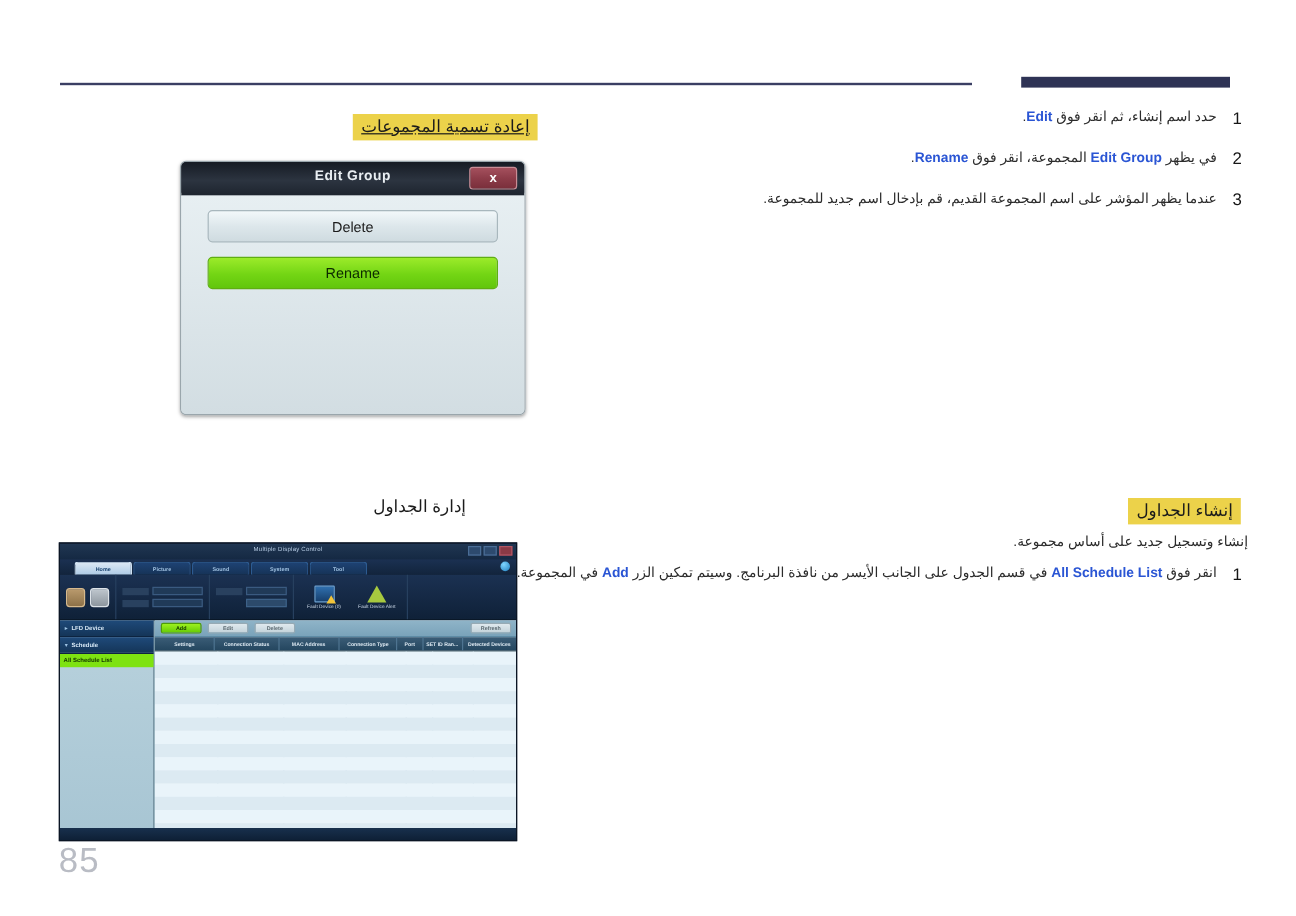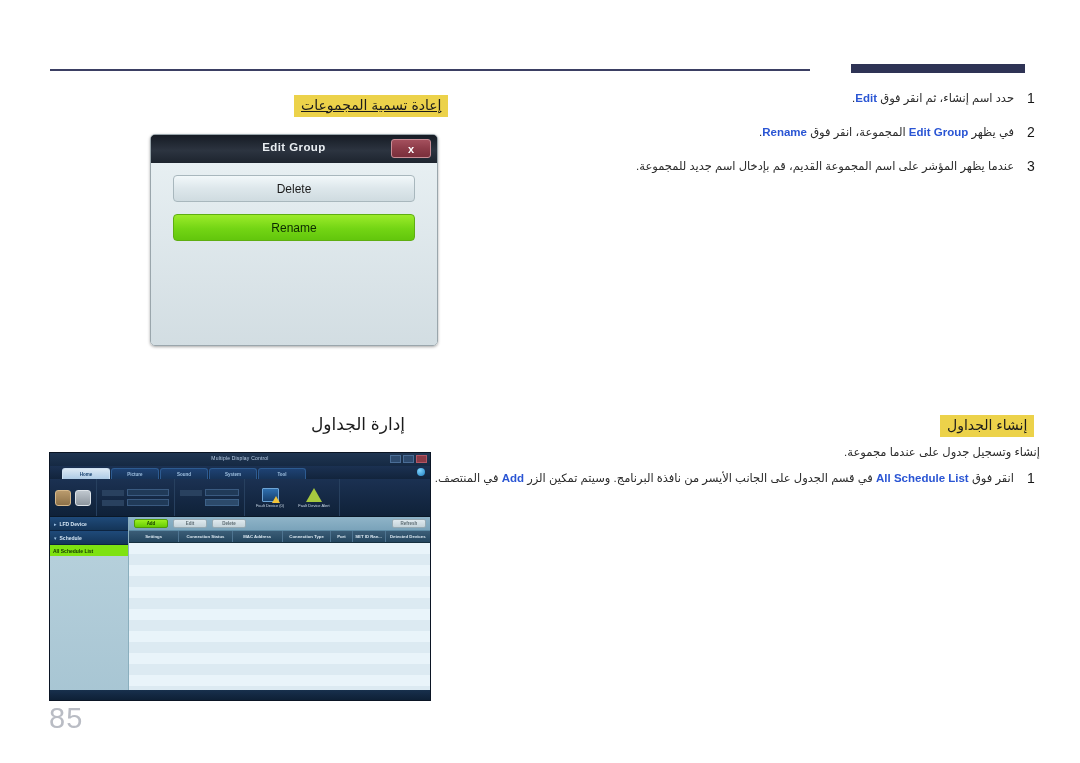--- a/index.html
+++ b/index.html
@@ -33,21 +33,21 @@
     padding: 2px 7px 3px 7px;
     white-space: nowrap;
     line-height: 17px;
   }
   #title-rename-groups { left: 294px; top: 95px; text-decoration: underline; }
   #title-create-sched  { left: 940px; top: 415px; }
 
   .plain-title {
     position: absolute;
     color: #1b1b1b;
-    font-size: 17px;
+    font-size: 14px;
     direction: rtl;
     white-space: nowrap;
   }
   #title-manage-sched { left: 311px; top: 414px; }
 
   
   .steps { position: absolute; direction: rtl; }
   #steps-top { left: 520px; top: 90px; width: 520px; }
   #steps-bottom { left: 520px; top: 470px; width: 520px; }
 
@@ -331,26 +331,26 @@
     <div class="step">
       <div class="step-num">3</div>
       <div class="step-text">عندما يظهر المؤشر على اسم المجموعة القديم، قم بإدخال اسم جديد للمجموعة.</div>
     </div>
   </div>
 
   <div class="plain-title" id="title-manage-sched">إدارة الجداول</div>
 
   <div class="hl-title" id="title-create-sched">إنشاء الجداول</div>
 
-  <div class="para" id="para-create">إنشاء وتسجيل جدول على عندما مجموعة.</div>
+  <div class="para" id="para-create">إنشاء وتسجيل جديد على أساس مجموعة.</div>
 
   <div class="steps" id="steps-bottom">
     <div class="step">
       <div class="step-num">1</div>
-      <div class="step-text"><span>انقر فوق </span><span class="kw">All Schedule List</span><span> في قسم الجدول على الجانب الأيسر من نافذة البرنامج. وسيتم تمكين الزر </span><span class="kw">Add</span><span> في المنتصف.</span></div>
+      <div class="step-text"><span>انقر فوق </span><span class="kw">All Schedule List</span><span> في قسم الجدول على الجانب الأيسر من نافذة البرنامج. وسيتم تمكين الزر </span><span class="kw">Add</span><span> في المجموعة.</span></div>
     </div>
   </div>
 
   <div class="app">
 
     <div class="app-titlebar">
       <div class="app-title">Multiple Display Control</div>
       <div class="win-btns">
         <div class="win-btn"></div>
         <div class="win-btn"></div>

